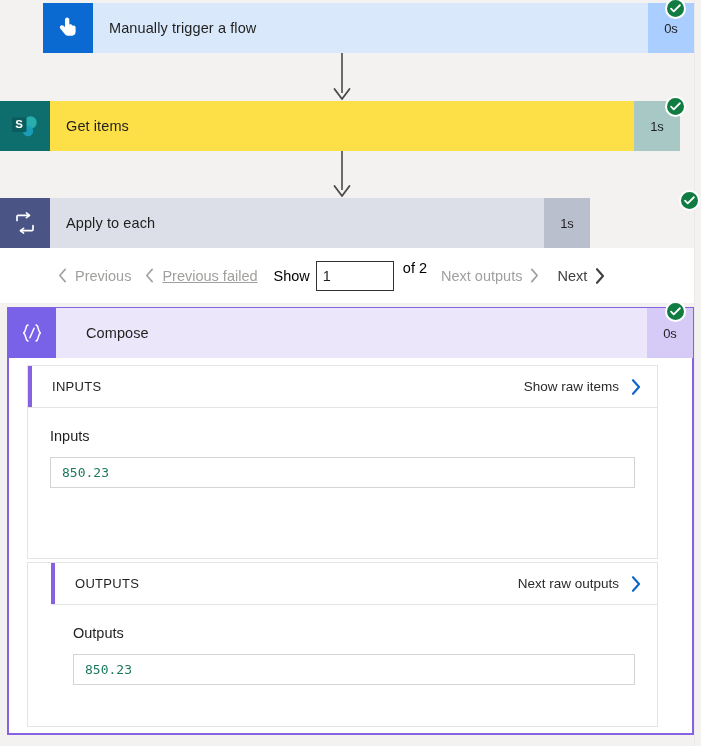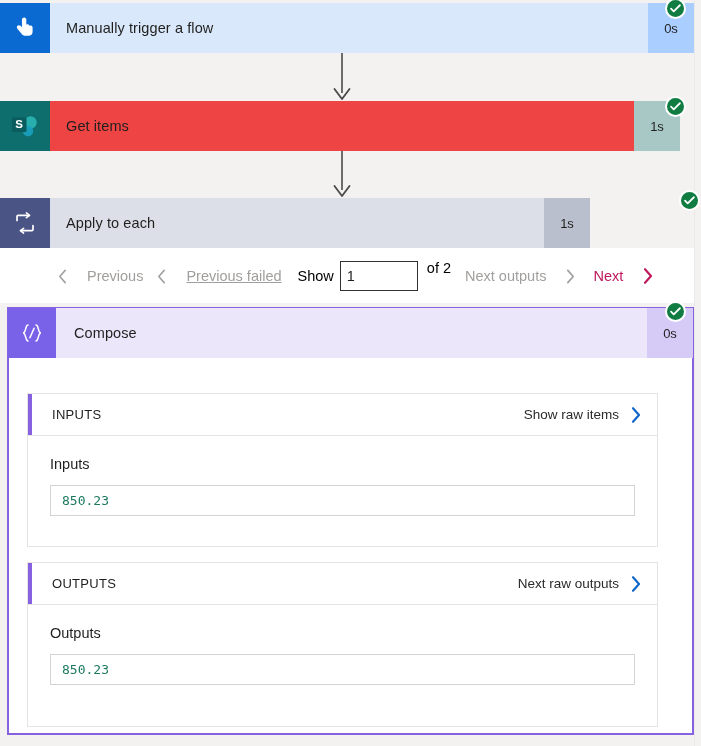--- a/index.html
+++ b/index.html
@@ -61,32 +61,33 @@
     align-items: center;
     justify-content: center;
     z-index: 12;
   }
   .status-badge svg { display:block; }
 
   
   #step-trigger {
     left: 0; top: 3px;
     width: 694px;
+    padding-left: 43px;
   }
   #step-trigger .card-body { background: #d9e9fb; }
   #step-trigger .card-icon { background: #0b6ad2; }
   #step-trigger .card-duration { background: #a9ceff; }
   #badge-trigger { left: 665px; top: -2px; }
 
   
   #step-getitems {
     left: 0; top: 101px;
     width: 680px;
   }
-  #step-getitems .card-body { background: #ef4444; }
+  #step-getitems .card-body { background: #fde047; }
   #step-getitems .card-icon { background: #0e6e6e; }
   #step-getitems .card-duration { background: #a8c8c5; }
   #badge-getitems { left: 665px; top: 96px; }
 
   
   #step-applytoeach {
     left: 0; top: 198px;
     width: 590px;
   }
   #step-applytoeach .card-body { background: #dcdfe8; }
@@ -119,28 +120,28 @@
     width: 694px; height: 55px;
     display: flex;
     align-items: center;
     padding-left: 58px;
     background: transparent;
     font-size: 14.5px;
     z-index: 5;
   }
   .pg-btn {
     display: flex;
-    align-items: flex-end;
-    gap: 20px;
+    align-items: flex-start;
+    gap: 8px;
     color: #a19f9d;
     white-space: nowrap;
     cursor: default;
     user-select: none;
   }
-  .pg-btn.enabled { color: #be185d; cursor: pointer; }
+  .pg-btn.enabled { color: #404040; cursor: pointer; }
   .pg-chev { display: flex; align-items: center; }
   #pg-previous { margin-right: 14px; }
   #pg-previous-failed { margin-right: 16px; text-decoration: underline; }
   .pg-static {
     color: #000000;
     white-space: nowrap;
   }
   #pg-show-label { margin-right: 6px; }
   #pg-page-input {
     width: 78px;
@@ -177,21 +178,21 @@
   #compose-header .card-icon {
     width: 48px; flex: 0 0 48px;
     background: #7a62e8;
     display:flex; align-items:center; justify-content:center;
   }
   #compose-header .card-body {
     background: #ece6fb;
     flex: 1 1 auto;
     display: flex;
     align-items: center;
-    padding-left: 18px;
+    padding-left: 30px;
     font-size: 14.5px;
     color: #201f1e;
   }
   #compose-header .card-duration {
     flex: 0 0 46px;
     background: #d6cbf7;
     display: flex;
     align-items: center;
     justify-content: center;
     font-size: 13px;
@@ -200,22 +201,22 @@
   #badge-compose { left: 665px; top: 301px; z-index: 14; }
 
   
   .io-section {
     position: absolute;
     left: 18px;
     width: 631px;
     background: #ffffff;
     border: 1px solid #e6e4e2;
   }
-  #inputs-section { top: 84px; height: 154px; }
-  #outputs-section { top: 253px; height: 165px; }
+  #inputs-section { top: 56px; height: 194px; }
+  #outputs-section { top: 253px; height: 165px; padding-left: 23px; }
 
   .io-header {
     position: relative;
     height: 42px;
     display: flex;
     align-items: center;
     justify-content: space-between;
     padding: 0 16px 0 24px;
     border-bottom: 1px solid #e6e4e2;
   }

